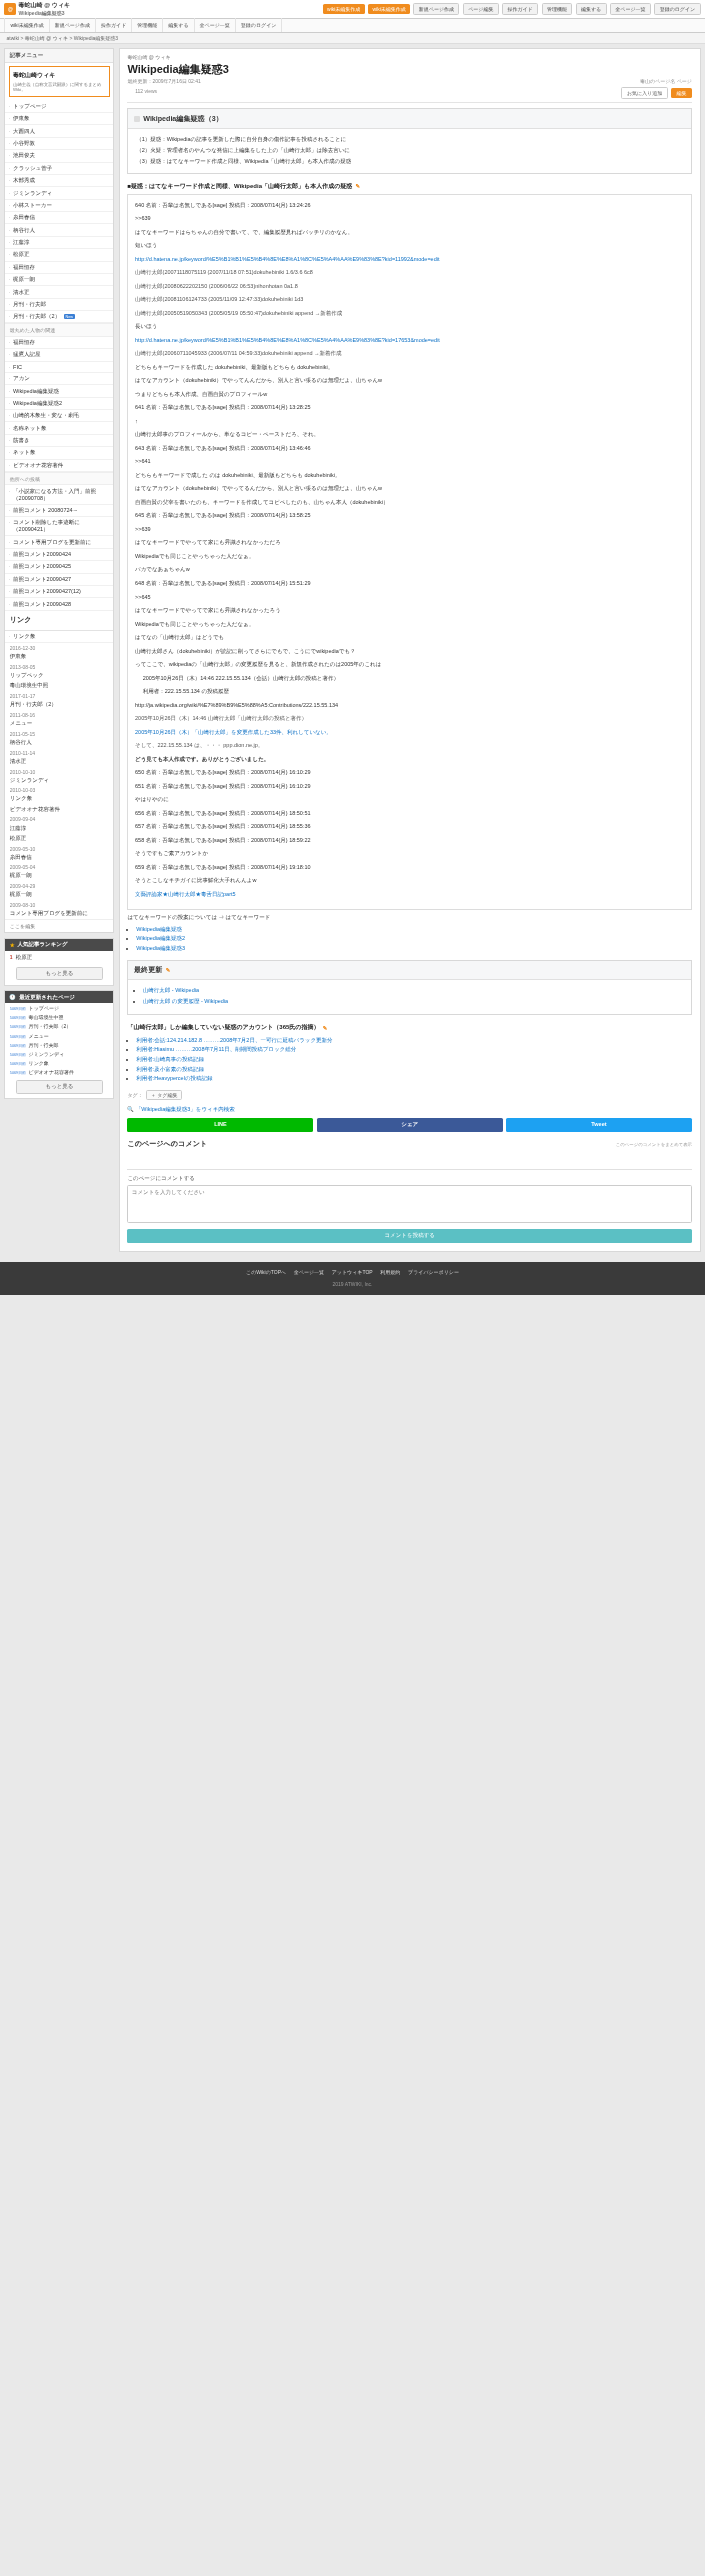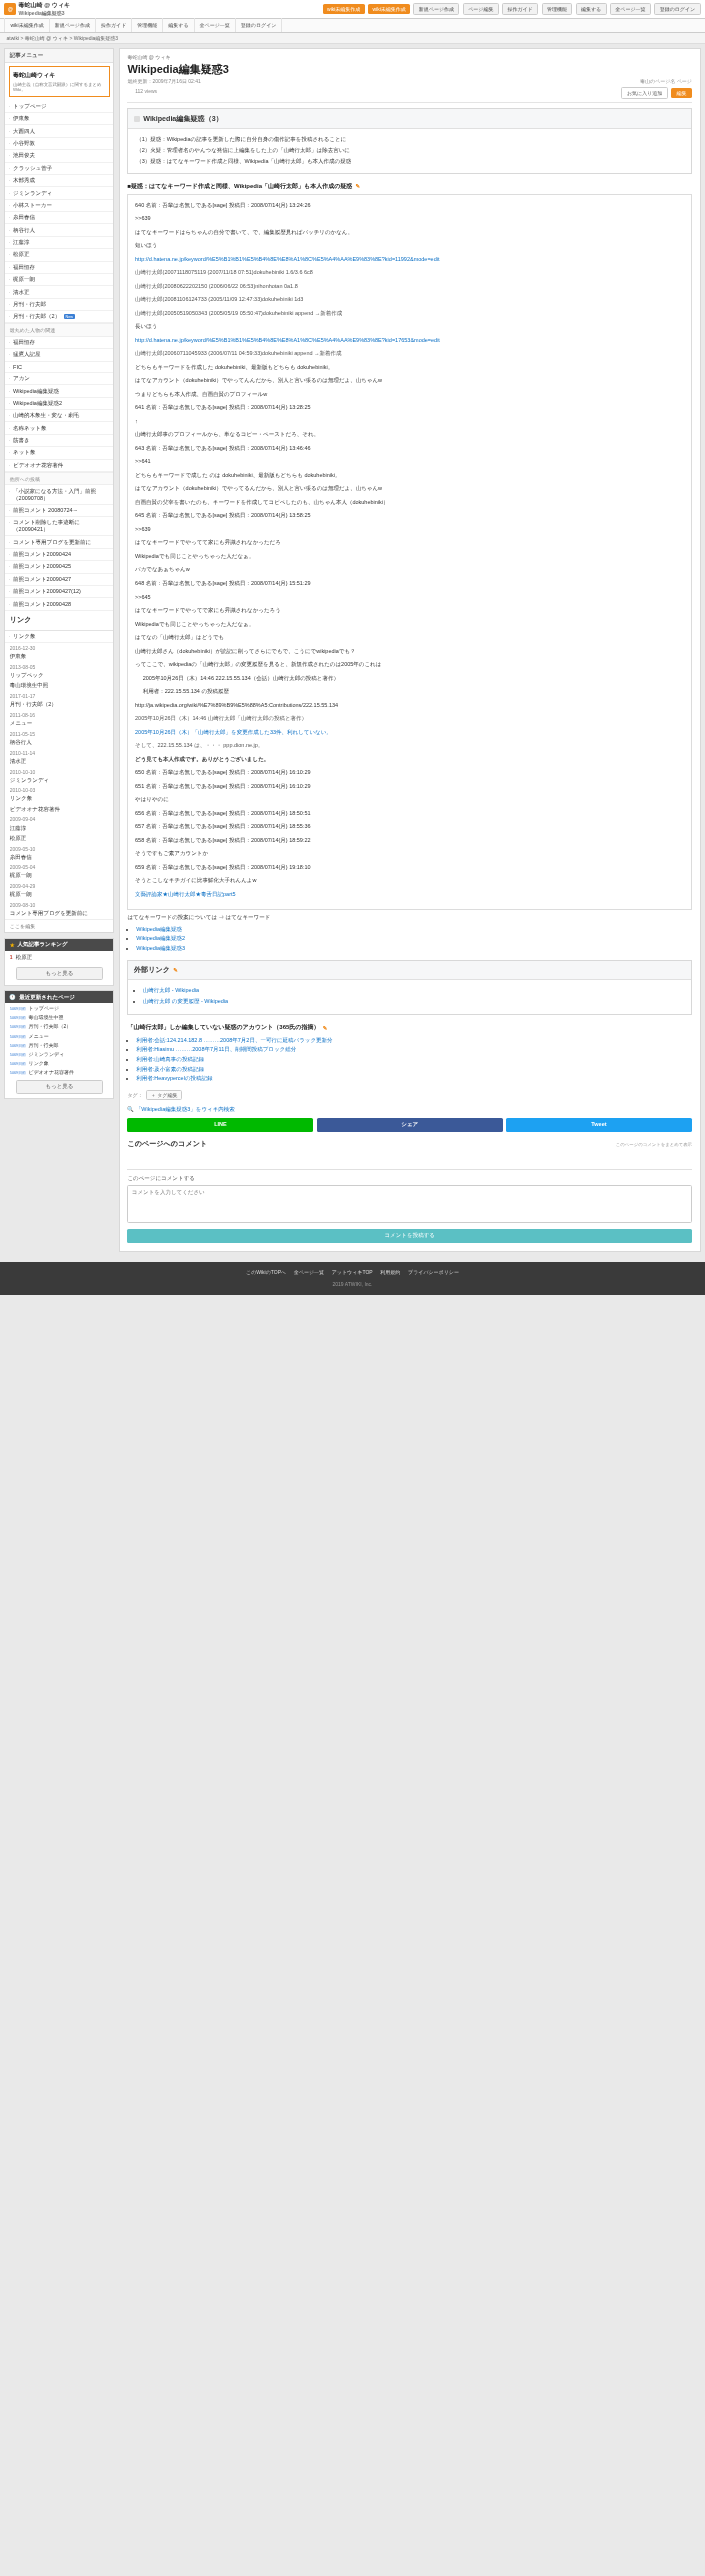--- a/index.html
+++ b/index.html
@@ -547,21 +547,21 @@
     </div>
 
     <ul class="bullet-list">
       <li><a href="#">Wikipedia編集疑惑</a></li>
       <li><a href="#">Wikipedia編集疑惑2</a></li>
       <li><a href="#">Wikipedia編集疑惑3</a></li>
     </ul>
 
     <div class="section-box">
       <div class="section-head">
-        <span>外部リンク</span>
+        <span>最終更新</span>
         <span class="pencil">✎</span>
       </div>
       <div class="section-body">
         <ul class="bullet-list" style="margin:0 0 0 8.8px">
           <li><a href="#">山崎行太郎 - Wikipedia</a></li>
           <li><a href="#">山崎行太郎 の変更履歴 - Wikipedia</a></li>
         </ul>
       </div>
     </div>
 

